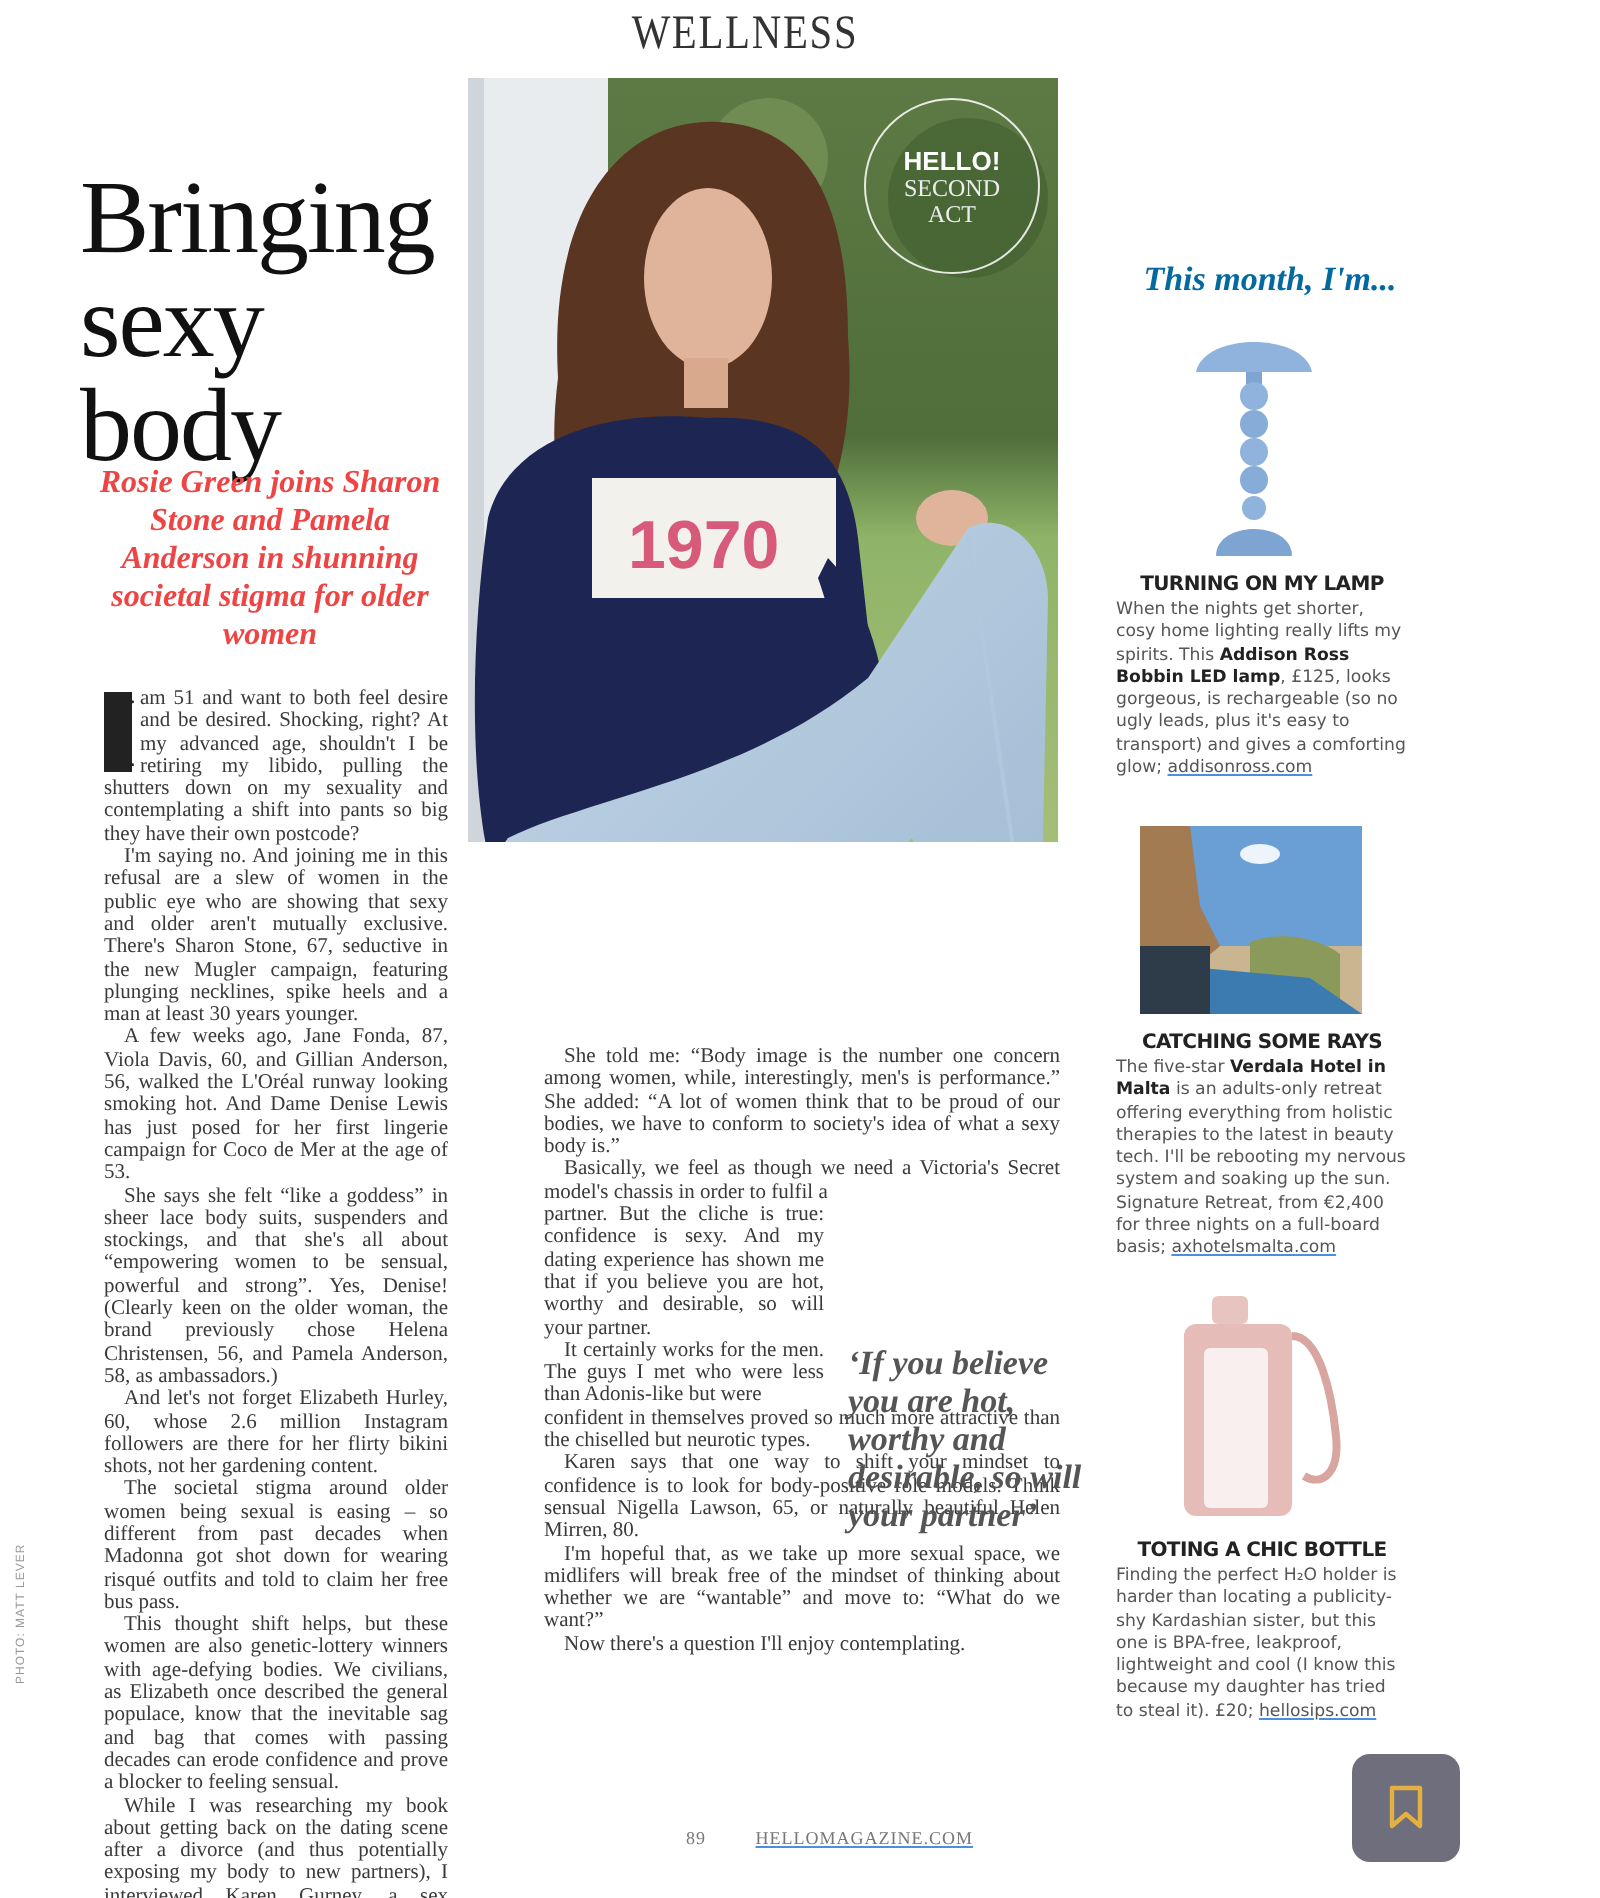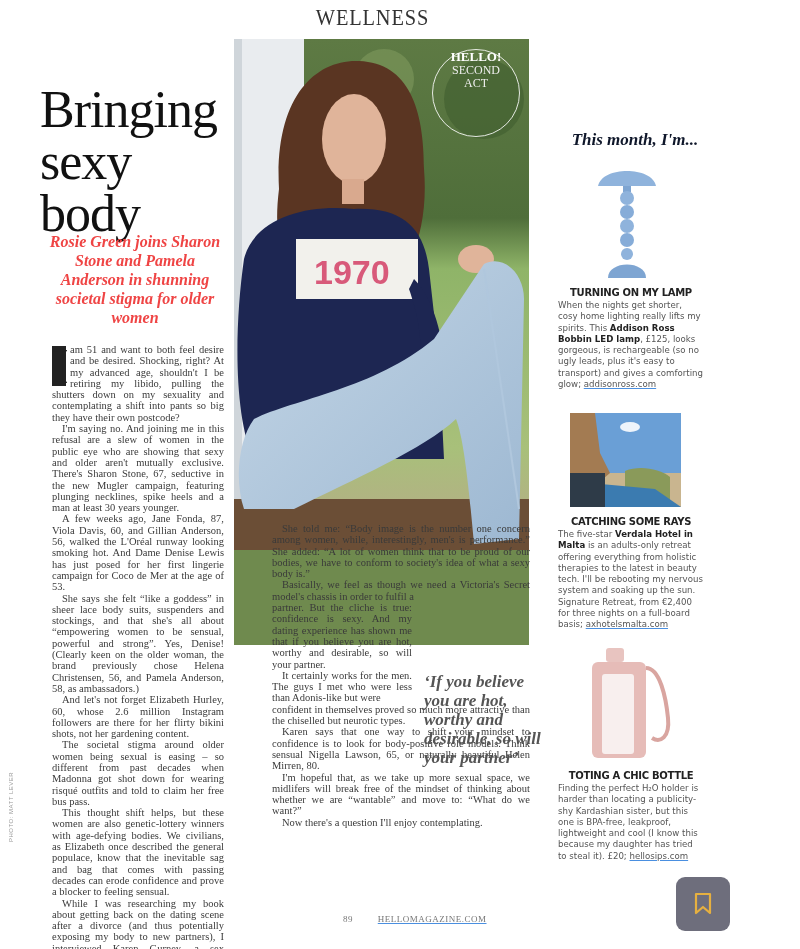--- a/index.html
+++ b/index.html
@@ -7,26 +7,26 @@
   .section-title{position:absolute;left:0;width:745px;top:4px;text-align:center;font-family:"Liberation Serif",serif;font-size:24px;letter-spacing:1px;color:#333;transform:scaleX(0.85);}
   .headline{position:absolute;left:40px;top:84px;width:190px;text-align:left;font-family:"Liberation Serif",serif;font-size:52px;line-height:52px;color:#111;letter-spacing:-1px;}
   .standfirst{position:absolute;left:46px;top:232px;width:178px;text-align:center;font-family:"Liberation Serif",serif;font-style:italic;font-weight:bold;font-size:16px;line-height:19px;color:#ef4444;}
   .col{position:absolute;font-size:10.5px;line-height:11.3px;text-align:justify;color:#3a3a3a;}
   .col p{margin:0;text-indent:10px;}
   .col p.first{text-indent:0;}
   .dropcap{float:left;font-size:50px;line-height:40px;height:40px;margin:2px 4px 0 0;background:#222;color:#222;width:14px;}
   .col1{left:52px;top:344px;width:172px;}
   .col2{left:272px;top:523px;width:188px;}
   .col2 .wide{width:258px;}
-  .photo{position:absolute;left:234px;top:39px;width:295px;height:606px;overflow:hidden;background:#6f8a4e;}
+  .photo{position:absolute;left:234px;top:39px;width:295px;height:382px;overflow:hidden;background:#6f8a4e;}
   .badge{position:absolute;left:432px;top:49px;width:86px;height:86px;border:1.5px solid rgba(255,255,255,0.85);border-radius:50%;text-align:center;color:#fff;font-family:"Liberation Serif",serif;}
-  .badge .b1{font-family:Liberation Serif, serif;font-weight:bold;font-size:13px;line-height:14px;}
+  .badge .b1{font-family:Liberation Sans, sans-serif;font-weight:bold;font-size:13px;margin-top:24px;line-height:14px;}
   .badge .b2{font-size:12px;line-height:13px;color:#eee;}
   .pullquote{position:absolute;left:424px;top:672px;width:120px;font-family:"Liberation Serif",serif;font-style:italic;font-weight:bold;font-size:17px;line-height:19px;color:#555;}
-  .sidebar-title{position:absolute;left:560px;top:130px;width:150px;text-align:center;font-family:"Liberation Serif",serif;font-style:italic;font-weight:bold;font-size:17px;color:#0f172a;}
+  .sidebar-title{position:absolute;left:560px;top:130px;width:150px;text-align:center;font-family:"Liberation Serif",serif;font-style:italic;font-weight:bold;font-size:17px;color:#0369a1;}
   .item-title{position:absolute;text-align:center;font-family:"DejaVu Sans",sans-serif;font-weight:bold;font-size:10px;color:#222;letter-spacing:-0.3px;}
   .item-body{position:absolute;font-family:"DejaVu Sans",sans-serif;font-size:8.6px;line-height:11.3px;color:#555;}
   .item-body b{color:#222;}
   .item-body a{color:#555;text-decoration:underline;text-decoration-color:#4a8fe0;}
   .footer{position:absolute;top:914px;left:310px;font-size:9px;color:#777;letter-spacing:0.5px;}
   .footer .pg{margin-right:22px;margin-left:33px;}
   .footer a{color:#777;text-decoration:underline;text-decoration-color:#4a8fe0;}
   .credit{position:absolute;left:8px;top:842px;transform:rotate(-90deg);transform-origin:left top;font-family:"Liberation Sans",sans-serif;font-size:6px;color:#999;letter-spacing:0.5px;}
   .bookmark-btn{position:absolute;left:676px;top:877px;width:54px;height:54px;border-radius:9px;background:#6e6e7c;display:flex;align-items:center;justify-content:center;cursor:pointer;}
 </style>

